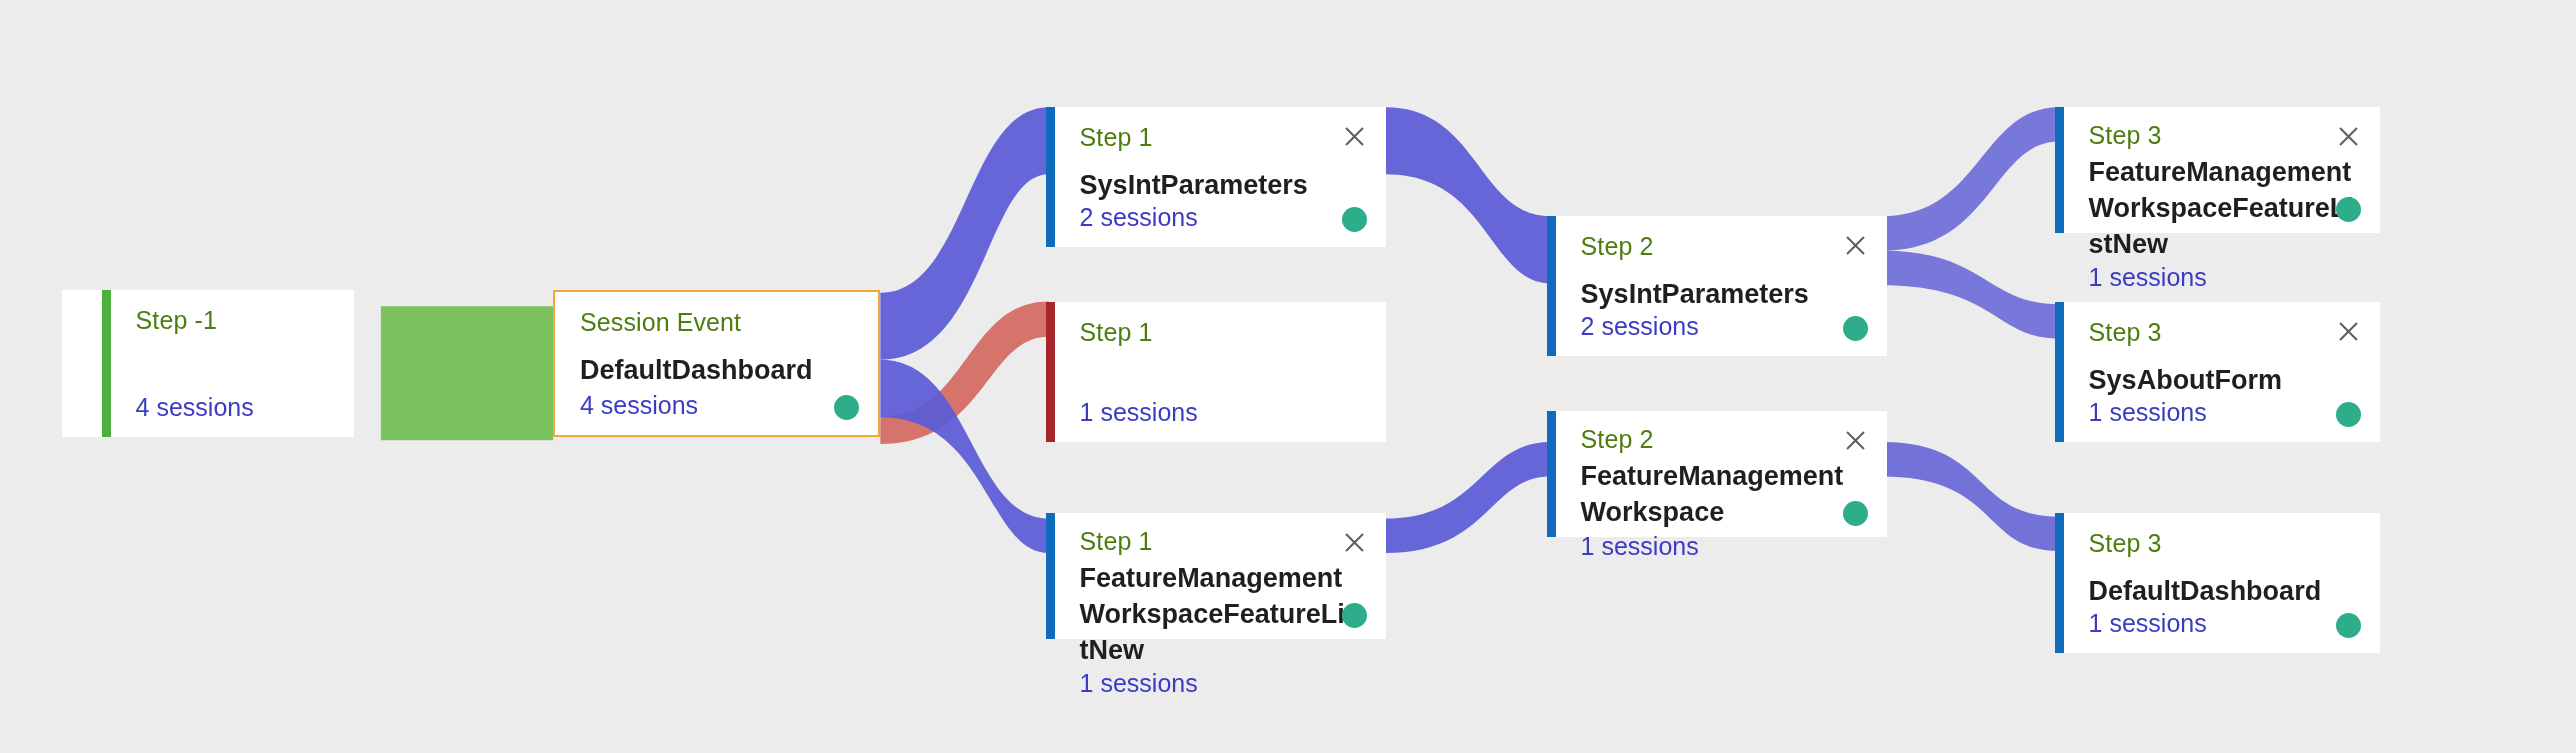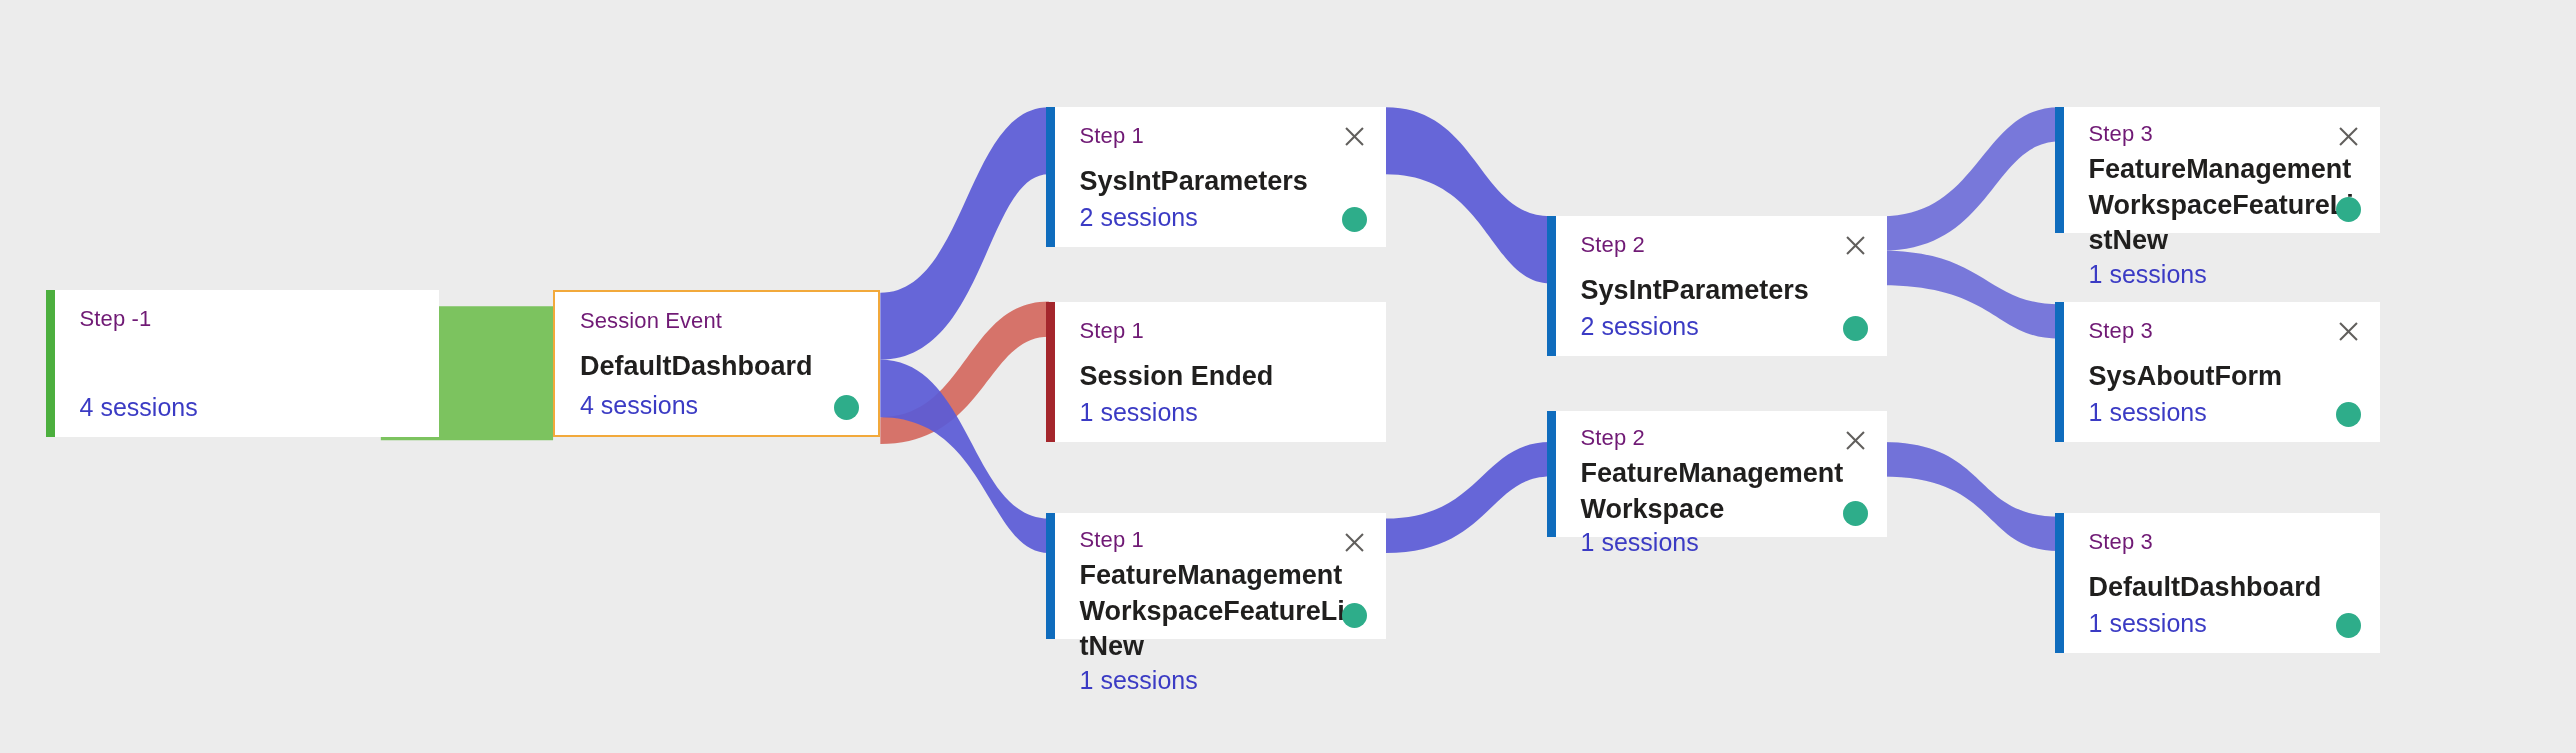--- a/index.html
+++ b/index.html
@@ -21,22 +21,22 @@
   }
   .accent { width: 8.6px; flex: 0 0 8.6px; }
   .card-body {
     position: relative;
     flex: 1 1 auto;
     padding: 17px 21px 15.3px 25px;
     display: flex;
     flex-direction: column;
   }
   .step-label {
-    font-size: 22px;
-    color: #701a75;
+    font-size: 25px;
+    color: #4d7c0f;
     line-height: 1.1;
     letter-spacing: 0.1px;
   }
   .node-name {
     font-size: 27px;
     font-weight: bold;
     color: #201F1E;
     line-height: 1.32;
     margin-top: 16px;
     word-break: break-all;
@@ -94,21 +94,21 @@
     <path d="M 1967,262 C 2075,262 2075,318 2152,318
              L 2152,354 C 2085,354 2085,298 1967,298 Z" fill="#5B5BD6" fill-opacity="0.80"></path>
 
     <path d="M 1967,462 C 2080,462 2060,540 2152,540
              L 2152,576 C 2070,576 2090,498 1967,498 Z" fill="#5B5BD6" fill-opacity="0.80"></path>
 
     <path d="M 1967,462 C 2080,462 2060,540 2152,540
              L 2152,576 C 2070,576 2090,498 1967,498 Z" fill="#5B5BD6" fill-opacity="0.18"></path>
   </svg>
 
-  <div class="card" style="left:46px; top:290px; width:393px; height:147px;">
+  <div class="card" style="left:62px; top:290px; width:292px; height:147px;padding-left:40px;">
     <div class="accent" style="background:#4CAF3E;"></div>
     <div class="card-body">
       <div class="step-label">Step -1</div>
       <div class="sessions">4 sessions</div>
     </div>
   </div>
 
   <div class="card" style="left:553px; top:290px; width:327px; height:147px; border:2.9px solid #F2A93B;">
     <div class="card-body">
       <div class="step-label">Session Event</div>
@@ -131,21 +131,20 @@
         </svg>
       </span>
       <span class="green-dot"></span>
     </div>
   </div>
 
   <div class="card" style="left:1046px; top:302px; width:340px; height:140px;">
     <div class="accent" style="background:#A4262C;"></div>
     <div class="card-body">
       <div class="step-label">Step 1</div>
-      <div class="node-name">Session Ended</div>
       <div class="sessions">1 sessions</div>
     </div>
   </div>
 
   <div class="card" style="left:1046px; top:513px; width:340px; height:126px;">
     <div class="accent" style="background:#0F6CBD;"></div>
     <div class="card-body" style="padding-top:15.3px;padding-bottom:11.5px;">
       <div class="step-label">Step 1</div>
       <div class="node-name" style="margin-top:5.7px;">FeatureManagementWorkspaceFeatureListNew</div>
       <div class="sessions" style="margin-top:1.9px;">1 sessions</div>

